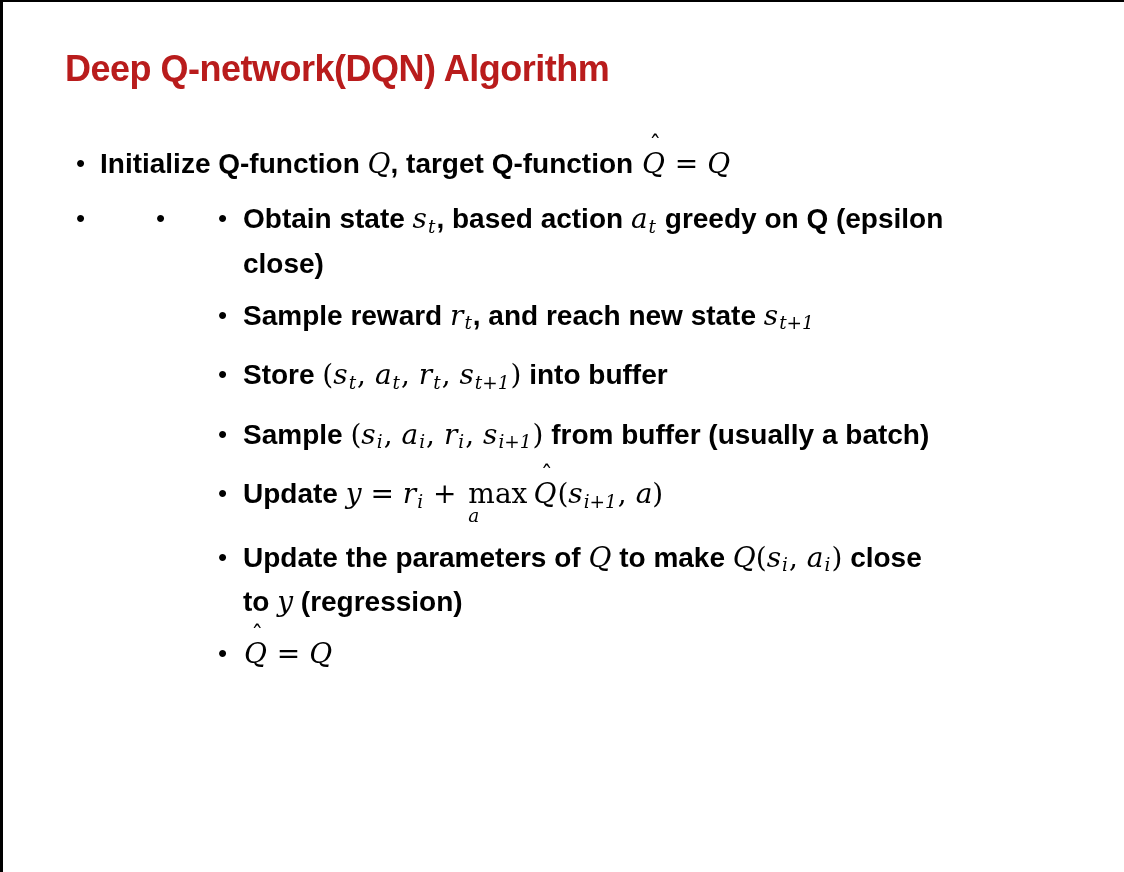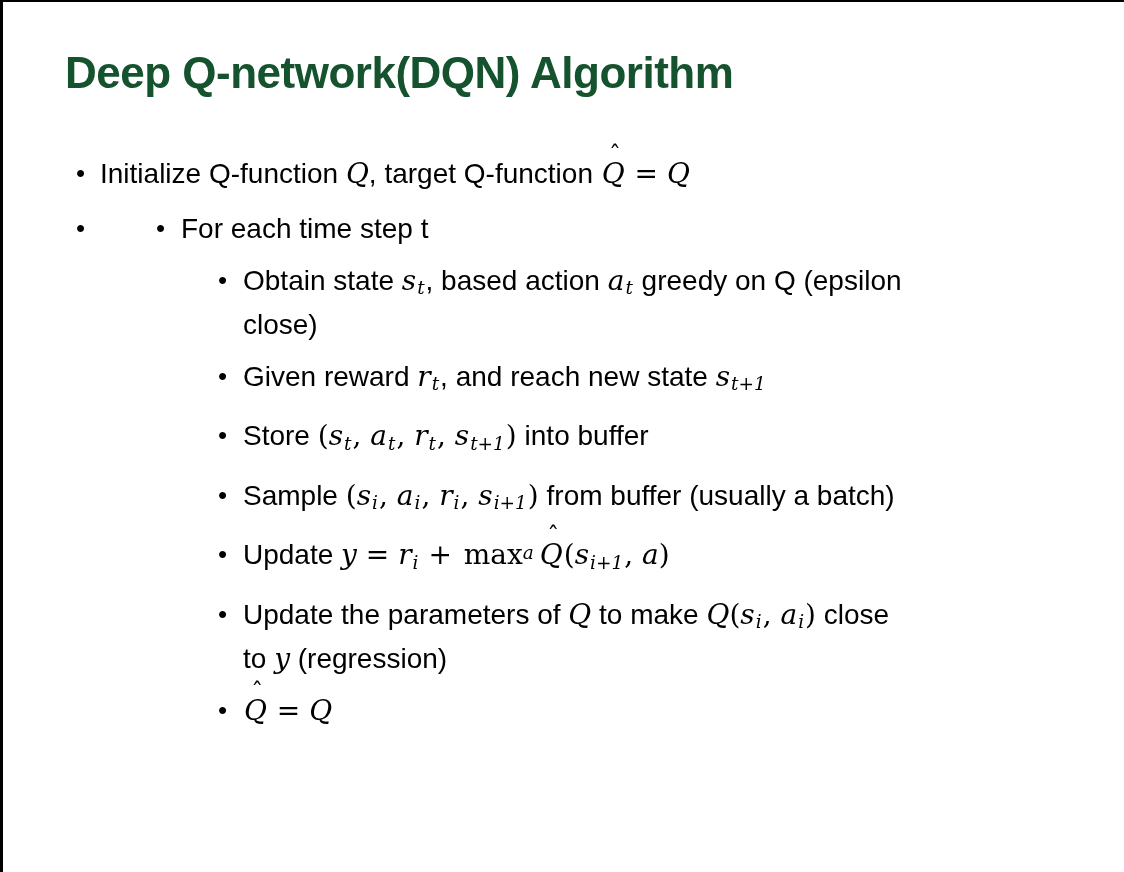--- a/index.html
+++ b/index.html
@@ -16,45 +16,45 @@
   .slide {
     position: absolute;
     inset: 0;
     border-top: 2px solid #000;
     border-left: 3px solid #000;
     box-sizing: border-box;
     background: #fff;
   }
   .title {
     margin: 46px 0 0 62px;
-    font-size: 44px;
+    font-size: 36px;
     font-weight: 700;
     letter-spacing: -0.5px;
-    color: #14532d;
+    color: #b91c1c;
     line-height: 1.15;
   }
   .content { margin-top: 56px; }
   .b {
     position: relative;
     font-size: 28px;
     line-height: 37px;
     color: #000;
   }
   .lvl1 { padding-left: 97px;  margin-bottom: 18px; }
   .lvl2 { padding-left: 178px; margin-bottom: 15px; }
   .lvl3 { padding-left: 240px; margin-bottom: 15px; }
   .lvl1 .bullet { left: 73px; }
   .lvl2 .bullet { left: 153px; }
   .lvl3 .bullet { left: 215px; }
   .bullet {
     position: absolute;
     top: 0;
     font-size: 26px;
   }
-  .plain { font-family: "Liberation Sans", sans-serif; }
+  .plain { font-family: "Liberation Sans", sans-serif; font-weight: bold; }
   .math {
     font-family: "DejaVu Serif", serif;
     font-style: italic;
   }
   .mop { font-family: "DejaVu Serif", serif; font-style: normal; }
   .msub {
     font-family: "DejaVu Serif", serif;
     font-style: italic;
     font-size: 0.66em;
     vertical-align: -0.24em;
@@ -71,22 +71,22 @@
     top: -0.46em;
     left: 58%;
     transform: translateX(-50%);
     font-size: 0.85em;
     font-style: normal;
     font-family: "DejaVu Serif", serif;
     line-height: 1;
   }
   .munder {
     display: inline-flex;
-    flex-direction: row;
-    align-items: center;
+    flex-direction: column;
+    align-items: flex-start;
     margin: 0 5px 0 3px;
     line-height: 1;
   }
   .munder .mtop {
     font-family: "DejaVu Serif", serif;
     line-height: 37px;
   }
   .munder .mund {
     font-size: 0.66em;
     line-height: 0.85;
@@ -94,23 +94,23 @@
   }
 </style>
 </head>
 <body>
 
 <div class="slide">
   <div class="title">Deep Q-network(DQN) Algorithm</div>
   <div class="content">
       <div class="b lvl1"><span class="bullet">•</span><span class="plain">Initialize Q-function </span><span class="math">Q</span><span class="plain">, target Q-function </span><span class="mhat"><span class="caret">ˆ</span><span class="math">Q</span></span><span class="mop"> = </span><span class="math">Q</span></div>
       <div class="b lvl1"><span class="bullet">•</span></div>
-      <div class="b lvl2"><span class="bullet">•</span><span class="plain">For each time step t</span></div>
+      <div class="b lvl2"><span class="bullet">•</span></div>
       <div class="b lvl3"><span class="bullet">•</span><span class="plain">Obtain state </span><span class="math">s</span><span class="msub">t</span><span class="plain">, based action </span><span class="math">a</span><span class="msub">t</span><span class="plain"> greedy on Q (epsilon</span><br><span class="plain">close)</span></div>
-      <div class="b lvl3"><span class="bullet">•</span><span class="plain">Given reward </span><span class="math">r</span><span class="msub">t</span><span class="plain">, and reach new state </span><span class="math">s</span><span class="msub">t+1</span></div>
+      <div class="b lvl3"><span class="bullet">•</span><span class="plain">Sample reward </span><span class="math">r</span><span class="msub">t</span><span class="plain">, and reach new state </span><span class="math">s</span><span class="msub">t+1</span></div>
       <div class="b lvl3"><span class="bullet">•</span><span class="plain">Store </span><span class="mop">(</span><span class="math">s</span><span class="msub">t</span><span class="mop">, </span><span class="math">a</span><span class="msub">t</span><span class="mop">, </span><span class="math">r</span><span class="msub">t</span><span class="mop">, </span><span class="math">s</span><span class="msub">t+1</span><span class="mop">)</span><span class="plain"> into buffer</span></div>
       <div class="b lvl3"><span class="bullet">•</span><span class="plain">Sample </span><span class="mop">(</span><span class="math">s</span><span class="msub">i</span><span class="mop">, </span><span class="math">a</span><span class="msub">i</span><span class="mop">, </span><span class="math">r</span><span class="msub">i</span><span class="mop">, </span><span class="math">s</span><span class="msub">i+1</span><span class="mop">)</span><span class="plain"> from buffer (usually a batch)</span></div>
       <div class="b lvl3"><span class="bullet">•</span><span class="plain">Update </span><span class="math">y</span><span class="mop"> = </span><span class="math">r</span><span class="msub">i</span><span class="mop"> + </span><span class="munder">
           <span class="mtop">max</span>
           <span class="mund math">a</span>
         </span><span class="mhat"><span class="caret">ˆ</span><span class="math">Q</span></span><span class="mop">(</span><span class="math">s</span><span class="msub">i+1</span><span class="mop">, </span><span class="math">a</span><span class="mop">)</span></div>
       <div class="b lvl3"><span class="bullet">•</span><span class="plain">Update the parameters of </span><span class="math">Q</span><span class="plain"> to make </span><span class="math">Q</span><span class="mop">(</span><span class="math">s</span><span class="msub">i</span><span class="mop">, </span><span class="math">a</span><span class="msub">i</span><span class="mop">)</span><span class="plain"> close</span><br><span class="plain">to </span><span class="math">y</span><span class="plain"> (regression)</span></div>
       <div class="b lvl3"><span class="bullet">•</span><span class="mhat"><span class="caret">ˆ</span><span class="math">Q</span></span><span class="mop"> = </span><span class="math">Q</span></div>
     </div>
 </div>

